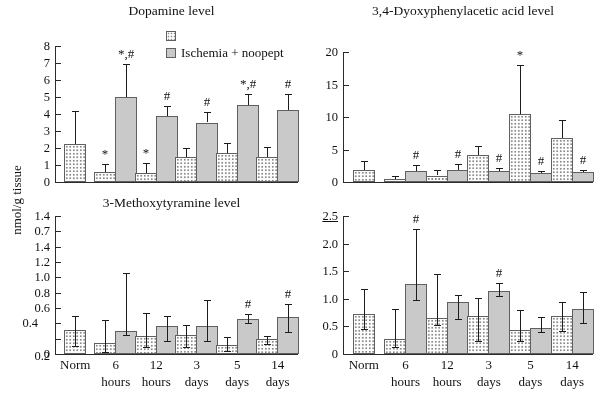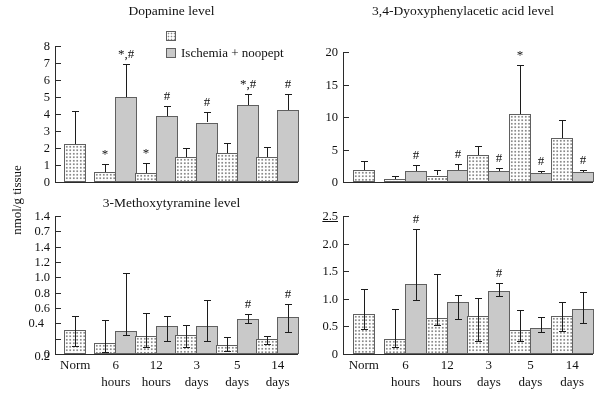--- a/index.html
+++ b/index.html
@@ -156,21 +156,21 @@
     <div class="eline" style="left: 583px; top: 170.3px; width: 1px; height: 1.95px;"></div>
     <div class="eline" style="left: 580px; top: 170.3px; width: 7px; height: 1px;"></div>
     <div class="sig" style="left: 563px; top: 153.3px; width: 40px;">#</div>
     <div class="axis" style="left: 55px; top: 216px; width: 1px; height: 138px;"></div>
     <div class="axis" style="left: 55px; top: 354px; width: 243px; height: 1px;"></div>
     <div class="axis" style="left: 56px; top: 354px; width: 5px; height: 1px;"></div>
     <div class="ylab" style="left: 14px; top: 346px; width: 36px;">0</div>
     <div class="axis" style="left: 56px; top: 338.667px; width: 5px; height: 1px;"></div>
     <div class="ylab" style="left: 14px; top: 348px; width: 36px;">0.2</div>
     <div class="axis" style="left: 56px; top: 323.333px; width: 5px; height: 1px;"></div>
-    <div class="ylab" style="left: 8px; top: 315.333px; width: 36px;">0.4</div>
+    <div class="ylab" style="left: 2px; top: 315.333px; width: 36px;">0.4</div>
     <div class="axis" style="left: 56px; top: 308px; width: 5px; height: 1px;"></div>
     <div class="ylab" style="left: 14px; top: 300px; width: 36px;">0.6</div>
     <div class="axis" style="left: 56px; top: 292.667px; width: 5px; height: 1px;"></div>
     <div class="ylab" style="left: 14px; top: 284.667px; width: 36px;">0.8</div>
     <div class="axis" style="left: 56px; top: 277.333px; width: 5px; height: 1px;"></div>
     <div class="ylab" style="left: 14px; top: 269.333px; width: 36px;">1.0</div>
     <div class="axis" style="left: 56px; top: 262px; width: 5px; height: 1px;"></div>
     <div class="ylab" style="left: 14px; top: 254px; width: 36px;">1.2</div>
     <div class="axis" style="left: 56px; top: 246.667px; width: 5px; height: 1px;"></div>
     <div class="ylab" style="left: 14px; top: 238.667px; width: 36px;">1.4</div>

